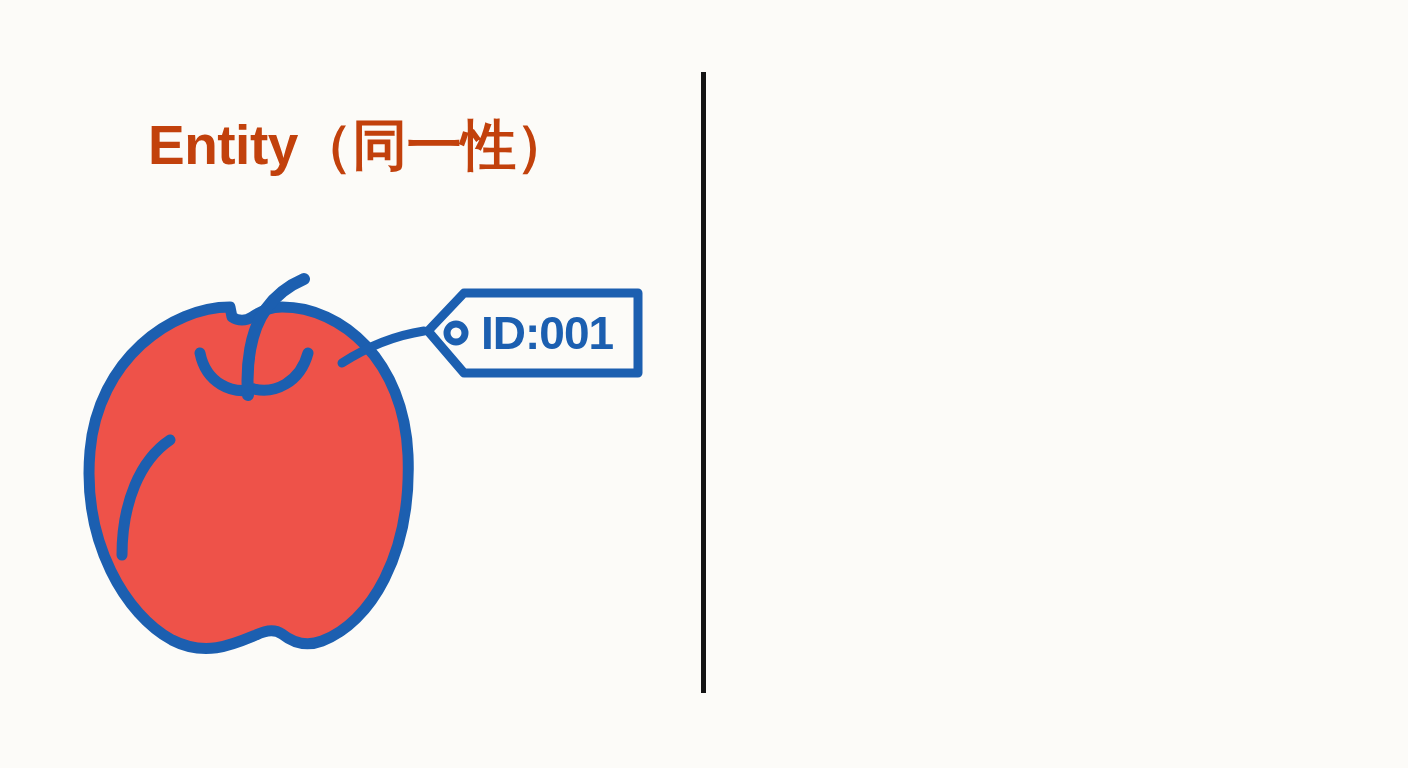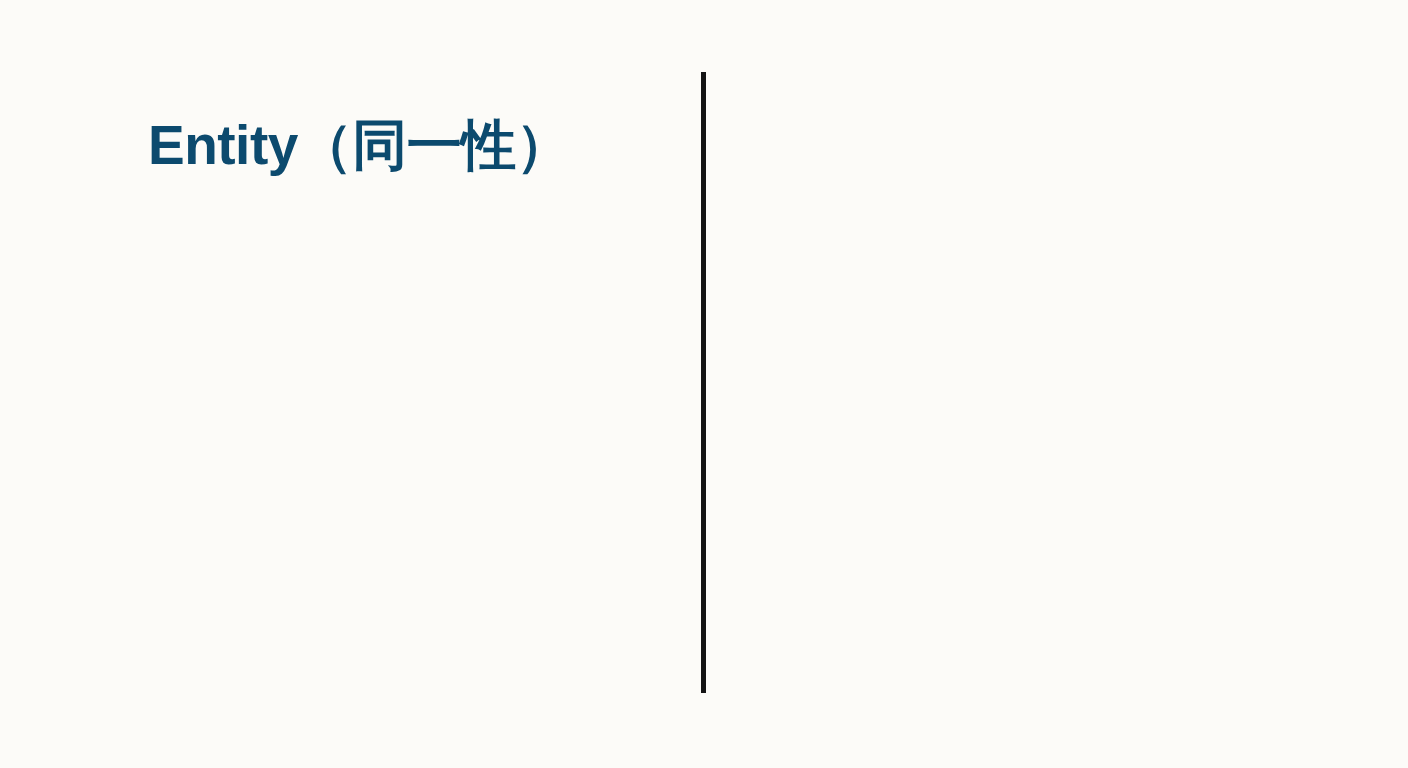--- a/index.html
+++ b/index.html
@@ -28,21 +28,21 @@
     height: 621px;
     background: #141414;
   }
 
   
   .panel-title {
     position: absolute;
     font-size: 55px;
     font-weight: 700;
     letter-spacing: -0.5px;
-    color: #0c4a6e;
+    color: #c2410c;
     white-space: nowrap;
     line-height: 1;
   }
   #title-left  { left: 148px; top: 118px; }
 
   
   .half {
     position: absolute;
     top: 0;
     height: 768px;
@@ -67,20 +67,60 @@
 </style>
 </head>
 <body>
 
 <div id="stage">
 
   <div class="half" id="half-left">
 
     <div class="panel-title" id="title-left">Entity（同一性）</div>
 
+    <div class="art" id="apple-art">
+      <svg width="620" height="410" viewBox="0 0 620 410" aria-hidden="true">
+
+        <path d="M 170 52
+                 C 112 52, 38 104, 30 196
+                 C 22 288, 66 360, 112 385
+                 C 145 402, 172 390, 196 380
+                 C 206 375, 215 374, 222 379
+                 C 232 387, 246 392, 262 386
+                 C 310 368, 352 300, 348 200
+                 C 344 106, 282 52, 222 52
+                 C 208 52, 198 58, 192 62
+                 C 186 66, 178 66, 172 62
+                 Z" fill="#ee5249" stroke="#1c5fb0" stroke-width="11" stroke-linejoin="round" stroke-linecap="round"></path>
+
+        <path d="M 140 98 C 146 128, 172 140, 194 134
+                 M 194 134 C 214 139, 240 128, 248 98" fill="none" stroke="#1c5fb0" stroke-width="11" stroke-linecap="round"></path>
+
+        <path d="M 188 140
+                 C 186 110, 190 76, 206 54
+                 C 216 40, 230 30, 244 24" fill="none" stroke="#1c5fb0" stroke-width="12" stroke-linecap="round"></path>
+
+        <path d="M 110 185
+                 C 80 205, 62 248, 62 300" fill="none" stroke="#1c5fb0" stroke-width="11" stroke-linecap="round"></path>
+
+        <path d="M 282 108
+                 C 310 90, 338 80, 364 76" fill="none" stroke="#1c5fb0" stroke-width="9" stroke-linecap="round"></path>
+
+        <path d="M 368 76
+                 L 404 38
+                 L 578 38
+                 L 578 118
+                 L 404 118
+                 Z" fill="#fcfbf8" stroke="#1c5fb0" stroke-width="9" stroke-linejoin="round" stroke-linecap="round"></path>
+
+        <circle cx="396" cy="78" r="9" fill="#fcfbf8" stroke="#1c5fb0" stroke-width="7"></circle>
+
+        <text class="tag-text" x="421" y="94" fill="#1c5fb0">ID:001</text>
+      </svg>
+    </div>
   </div>
 
   <div class="divider"></div>
 
   <div class="half" id="half-right">
 
     
 
     
   </div>

